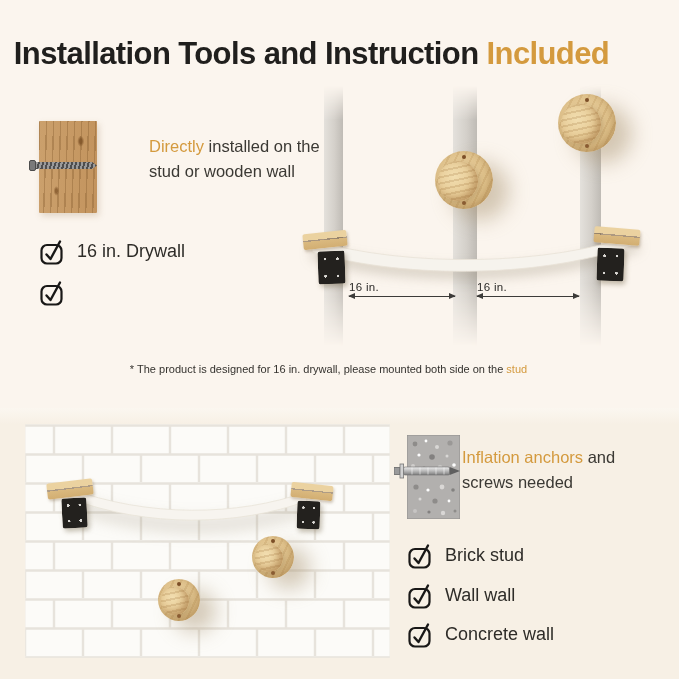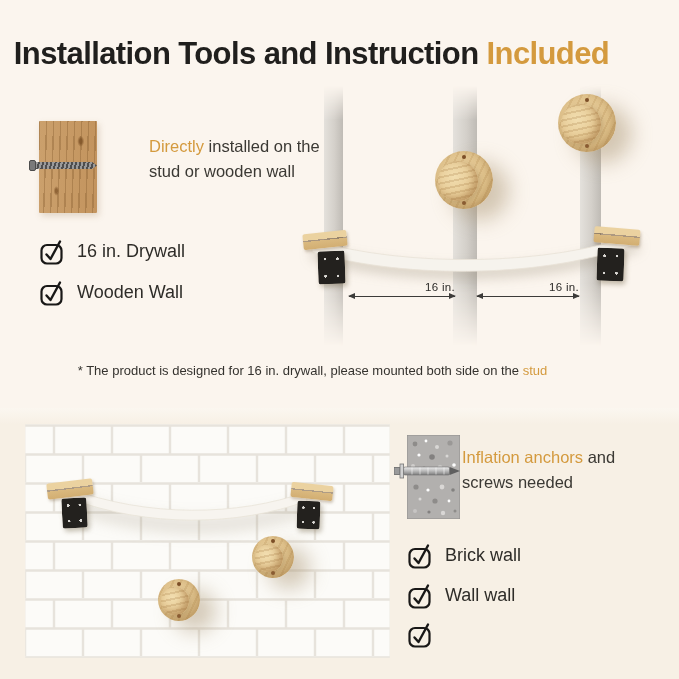--- a/index.html
+++ b/index.html
@@ -90,32 +90,32 @@
   .bracket-tr{left:597px;top:248px;width:27px;height:33px;transform:rotate(2deg);}
   .bracket-bl{left:62px;top:498px;width:25px;height:30px;transform:rotate(-3deg);}
   .bracket-br{left:297px;top:501px;width:23px;height:28px;transform:rotate(2deg);}
 
   .fabric-svg{position:absolute;overflow:visible;}
   .fabric-top{left:298px;top:222px;}
   .fabric-bottom{left:38px;top:466px;}
 
   
   .dim{position:absolute;}
-  .dim-label{font-size:11.5px;color:#2C2B29;text-align:right;margin-bottom:3px;letter-spacing:.3px;}
+  .dim-label{font-size:11.5px;color:#2C2B29;text-align:left;margin-bottom:3px;letter-spacing:.3px;}
   .dim-line{height:0;border-top:1.3px solid #3C3B39;position:relative;}
   .dim-line::before,.dim-line::after{content:"";position:absolute;top:-4.3px;width:0;height:0;
     border-top:3.5px solid transparent;border-bottom:3.5px solid transparent;}
   .dim-line::before{left:-1px;border-right:7px solid #3C3B39;}
   .dim-line::after{right:-1px;border-left:7px solid #3C3B39;}
   .dim-1{left:349px;top:281px;width:106px;}
   .dim-2{left:477px;top:281px;width:102px;}
 
   
-  .note{position:absolute;left:1px;top:363px;width:100%;text-align:center;
-    font-size:13px;color:#34322E;}
+  .note{position:absolute;left:17px;top:363px;width:100%;text-align:center;
+    font-size:11px;color:#34322E;}
   .note .hl{color:#D49A3E;}
 
   
   .brickwall{position:absolute;left:25px;top:424px;width:365px;height:234px;}
 
   
   .anchor-block{position:absolute;left:407px;top:435px;width:53px;height:84px;}
   .anchor-rod{position:absolute;left:394px;top:463px;width:68px;height:16px;}
 </style>
 </head>
@@ -144,21 +144,20 @@
         <rect x="1.5" y="7" width="20" height="18.5" rx="5.5" fill="none" stroke="#191817" stroke-width="2.2"></rect>
         <path d="M6.5 16.5 L10.5 21 L20 3.5" fill="none" stroke="#191817" stroke-width="2.4" stroke-linecap="round" stroke-linejoin="round"></path>
       </svg>
       <span class="check-label">16 in. Drywall</span>
     </div>
     <div class="check-item" style="left:40px;top:279px;">
       <svg class="check-icon" viewBox="0 0 24 27">
         <rect x="1.5" y="7" width="20" height="18.5" rx="5.5" fill="none" stroke="#191817" stroke-width="2.2"></rect>
         <path d="M6.5 16.5 L10.5 21 L20 3.5" fill="none" stroke="#191817" stroke-width="2.4" stroke-linecap="round" stroke-linejoin="round"></path>
       </svg>
-      <span class="check-label">Wooden Wall</span>
     </div>
 
     <div class="stud stud-left"></div>
     <div class="stud stud-mid"></div>
     <div class="stud stud-right"></div>
 
     <svg class="fabric-svg fabric-top" width="352" height="60" viewBox="0 0 352 60" style="filter:drop-shadow(0 7px 6px rgba(130,115,90,.28));">
       <path d="M14,18 C110,46 250,44 340,12 L341,21 C250,56 110,58 14,30 Z" fill="#F6F3ED" stroke="#E8E2D7" stroke-width="0.8"></path>
     </svg>
 
@@ -261,29 +260,30 @@
 
   <div class="feature feature-bottom">
     <span class="hl">Inflation anchors</span><span> and screws needed</span>
   </div>
 
   <div class="check-item" style="left:408px;top:542px;">
     <svg class="check-icon" viewBox="0 0 24 27">
       <rect x="1.5" y="7" width="20" height="18.5" rx="5.5" fill="none" stroke="#191817" stroke-width="2.2"></rect>
       <path d="M6.5 16.5 L10.5 21 L20 3.5" fill="none" stroke="#191817" stroke-width="2.4" stroke-linecap="round" stroke-linejoin="round"></path>
     </svg>
-    <span class="check-label">Brick wall</span>
+    <span class="check-label">Brick stud</span>
   </div>
   <div class="check-item" style="left:408px;top:582px;">
     <svg class="check-icon" viewBox="0 0 24 27">
       <rect x="1.5" y="7" width="20" height="18.5" rx="5.5" fill="none" stroke="#191817" stroke-width="2.2"></rect>
       <path d="M6.5 16.5 L10.5 21 L20 3.5" fill="none" stroke="#191817" stroke-width="2.4" stroke-linecap="round" stroke-linejoin="round"></path>
     </svg>
     <span class="check-label">Wall wall</span>
   </div>
   <div class="check-item" style="left:408px;top:621px;">
     <svg class="check-icon" viewBox="0 0 24 27">
       <rect x="1.5" y="7" width="20" height="18.5" rx="5.5" fill="none" stroke="#191817" stroke-width="2.2"></rect>
       <path d="M6.5 16.5 L10.5 21 L20 3.5" fill="none" stroke="#191817" stroke-width="2.4" stroke-linecap="round" stroke-linejoin="round"></path>
     </svg>
+    <span class="check-label">Concrete wall</span>
   </div>
 
 </div>
 
 </body></html>

